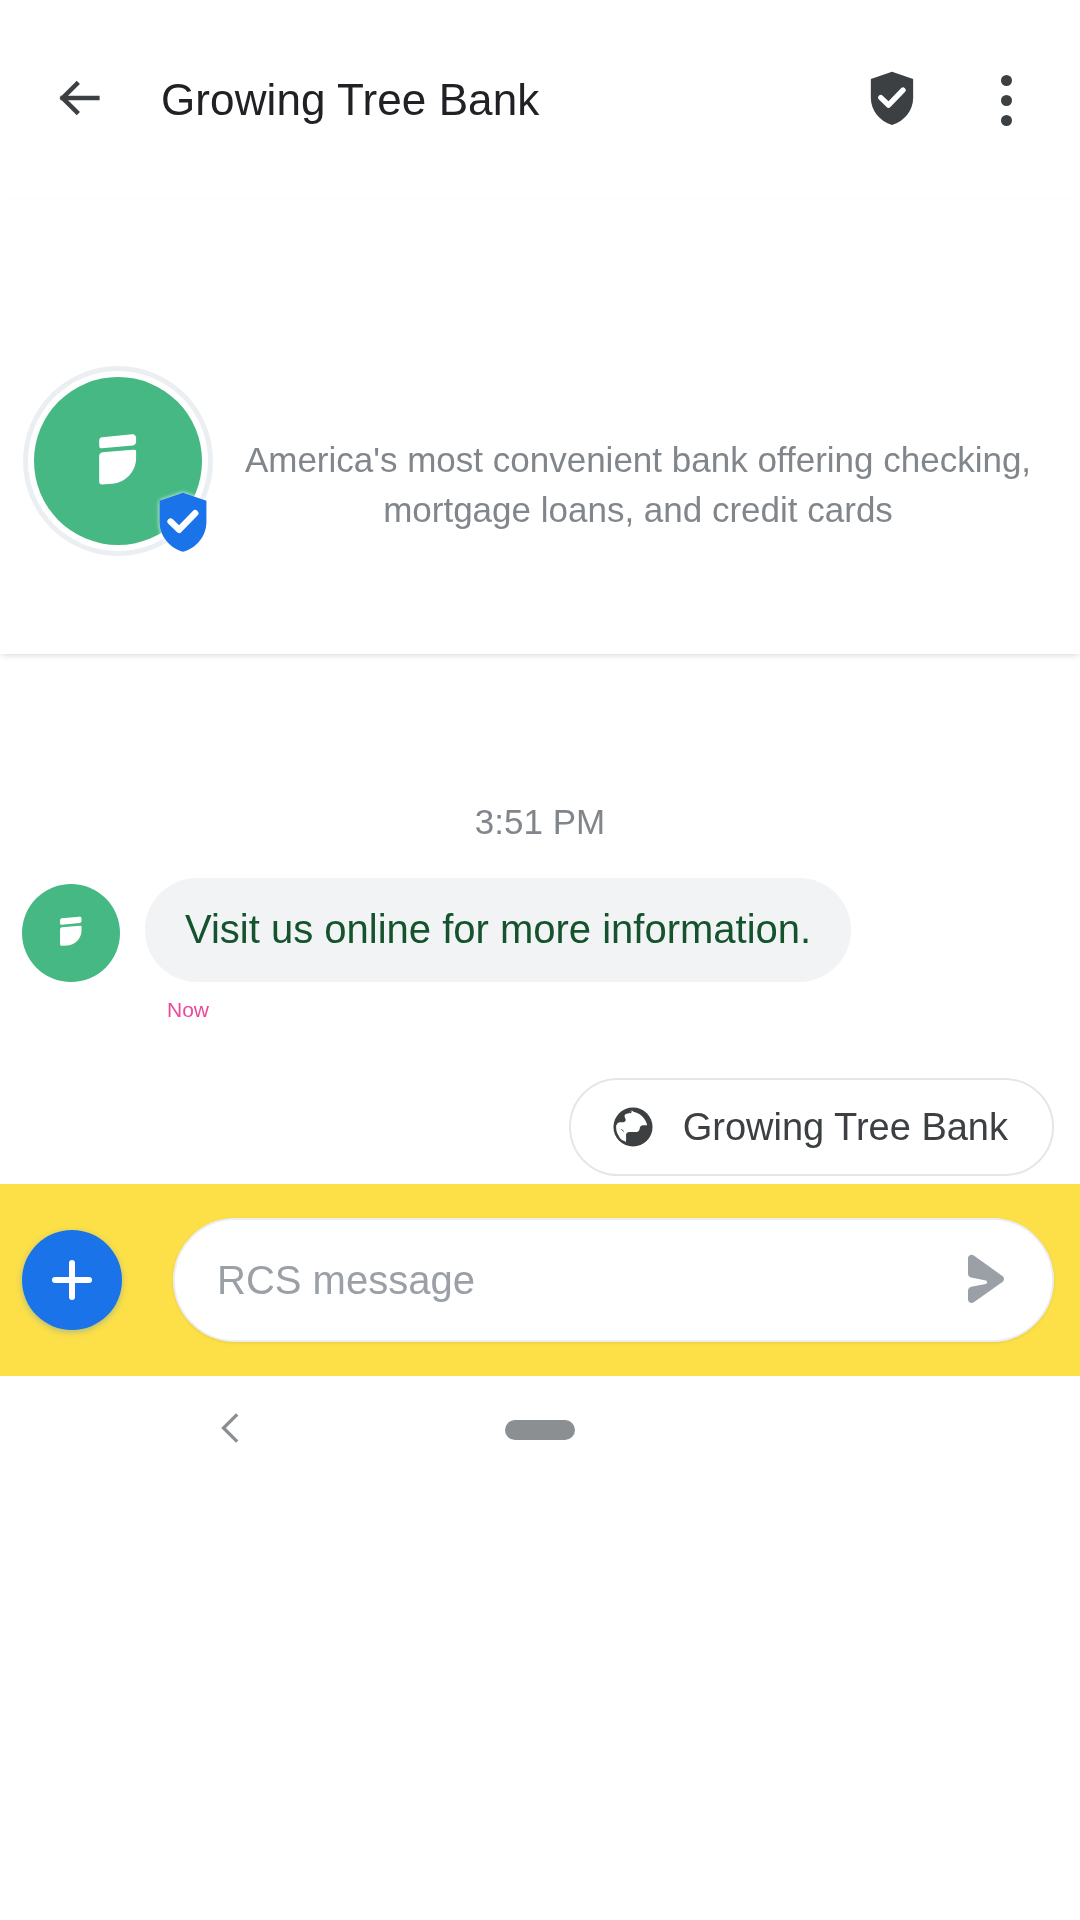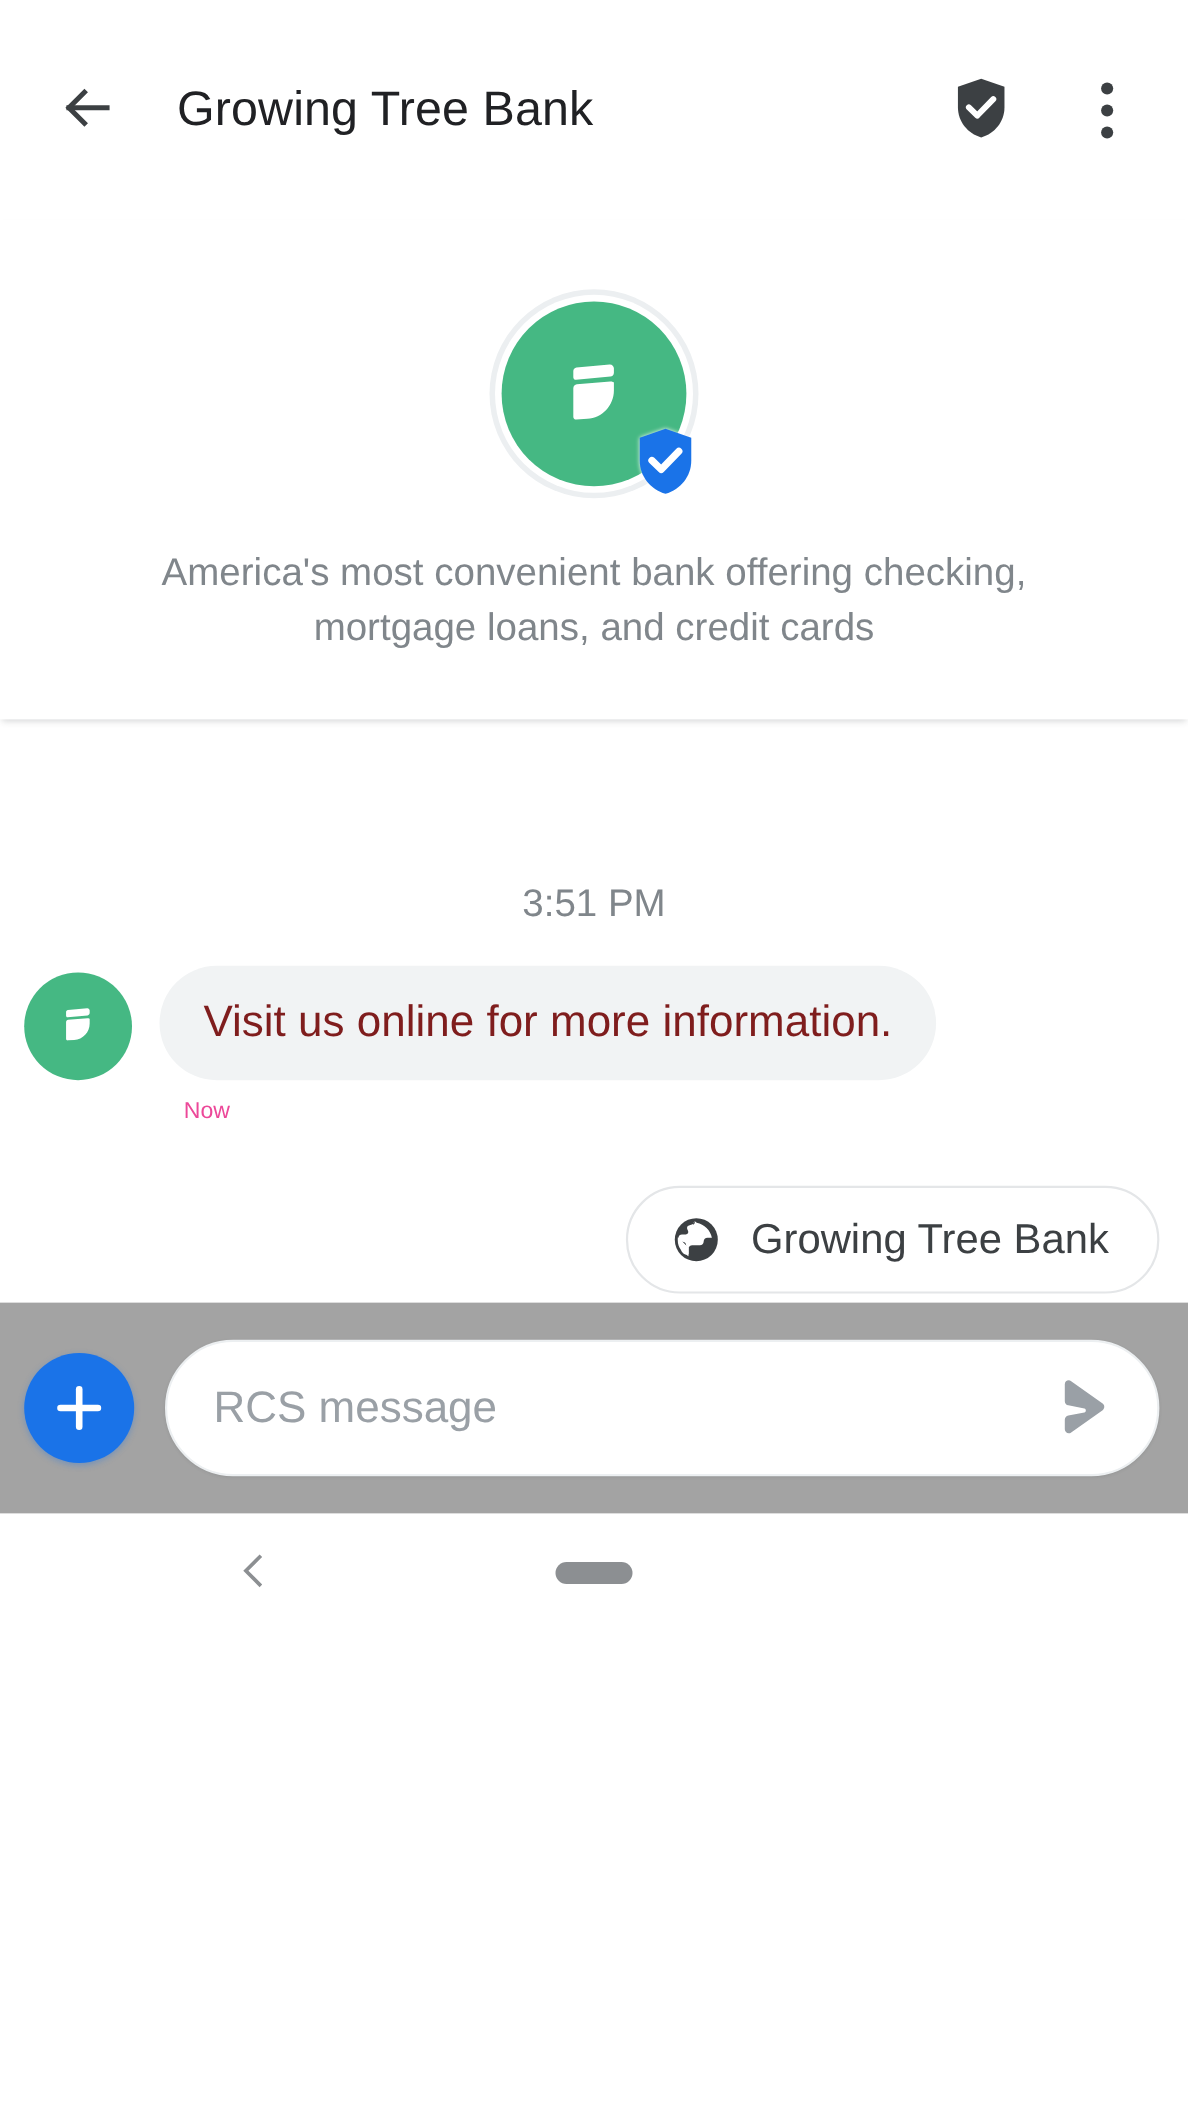--- a/index.html
+++ b/index.html
@@ -48,26 +48,27 @@
     cursor:pointer;
   }
   .appbar-action.verified { margin-right:34px; }
   .dots { display:flex; flex-direction:column; align-items:center; gap:9px; }
   .dots i { width:11px; height:11px; border-radius:50%; background:#3c4043; display:block; }
 
   
   .profile {
     flex:0 0 454px;
     background:#ffffff;
-    display:flex; flex-direction:column;
+    display:flex; flex-direction:row;
     align-items:center;
     padding-top:68px;
     position:relative;
     z-index:3;
     box-shadow:0 3px 6px -2px rgba(60,64,67,0.22);
+    padding-left:28px;
   }
   .avatar-wrap {
     position:relative;
     width:180px; height:180px;
     flex:0 0 180px;
   }
   .avatar-ring {
     position:absolute; inset:0;
     border-radius:50%;
     background:#ffffff;
@@ -126,21 +127,21 @@
     overflow:hidden;
     margin-top:6px;
   }
   .bubble-col { display:flex; flex-direction:column; align-items:flex-start; padding-left:25px; }
   .bubble {
     background:#f1f3f4;
     border-radius:52px;
     padding:27px 40px 29px 40px;
     font-size:40px;
     line-height:48px;
-    color:#7f1d1d;
+    color:#14532d;
     max-width:740px;
   }
   .msg-status {
     font-size:21px;
     color:#ec4899;
     padding:16px 0 0 22px;
   }
 
   
   .chips {
@@ -157,21 +158,22 @@
     cursor:pointer;
   }
   .chip-icon { width:48px; height:48px; flex:0 0 48px; display:flex; align-items:center; justify-content:center; }
   .chip-label { font-size:38px; color:#3c4043; padding-left:26px; white-space:nowrap; }
 
   
   .composer {
     flex:0 0 192px;
     display:flex; align-items:center;
     padding:0 26px 0 22px;
-    background:#a3a3a3;
+    background:#fde047;
+    gap:23px;
   }
   .fab {
     width:100px; height:100px;
     flex:0 0 100px;
     border-radius:50%;
     background:#1a73e8;
     display:flex; align-items:center; justify-content:center;
     box-shadow:0 2px 6px rgba(26,115,232,0.35);
     cursor:pointer;
     position:relative;

